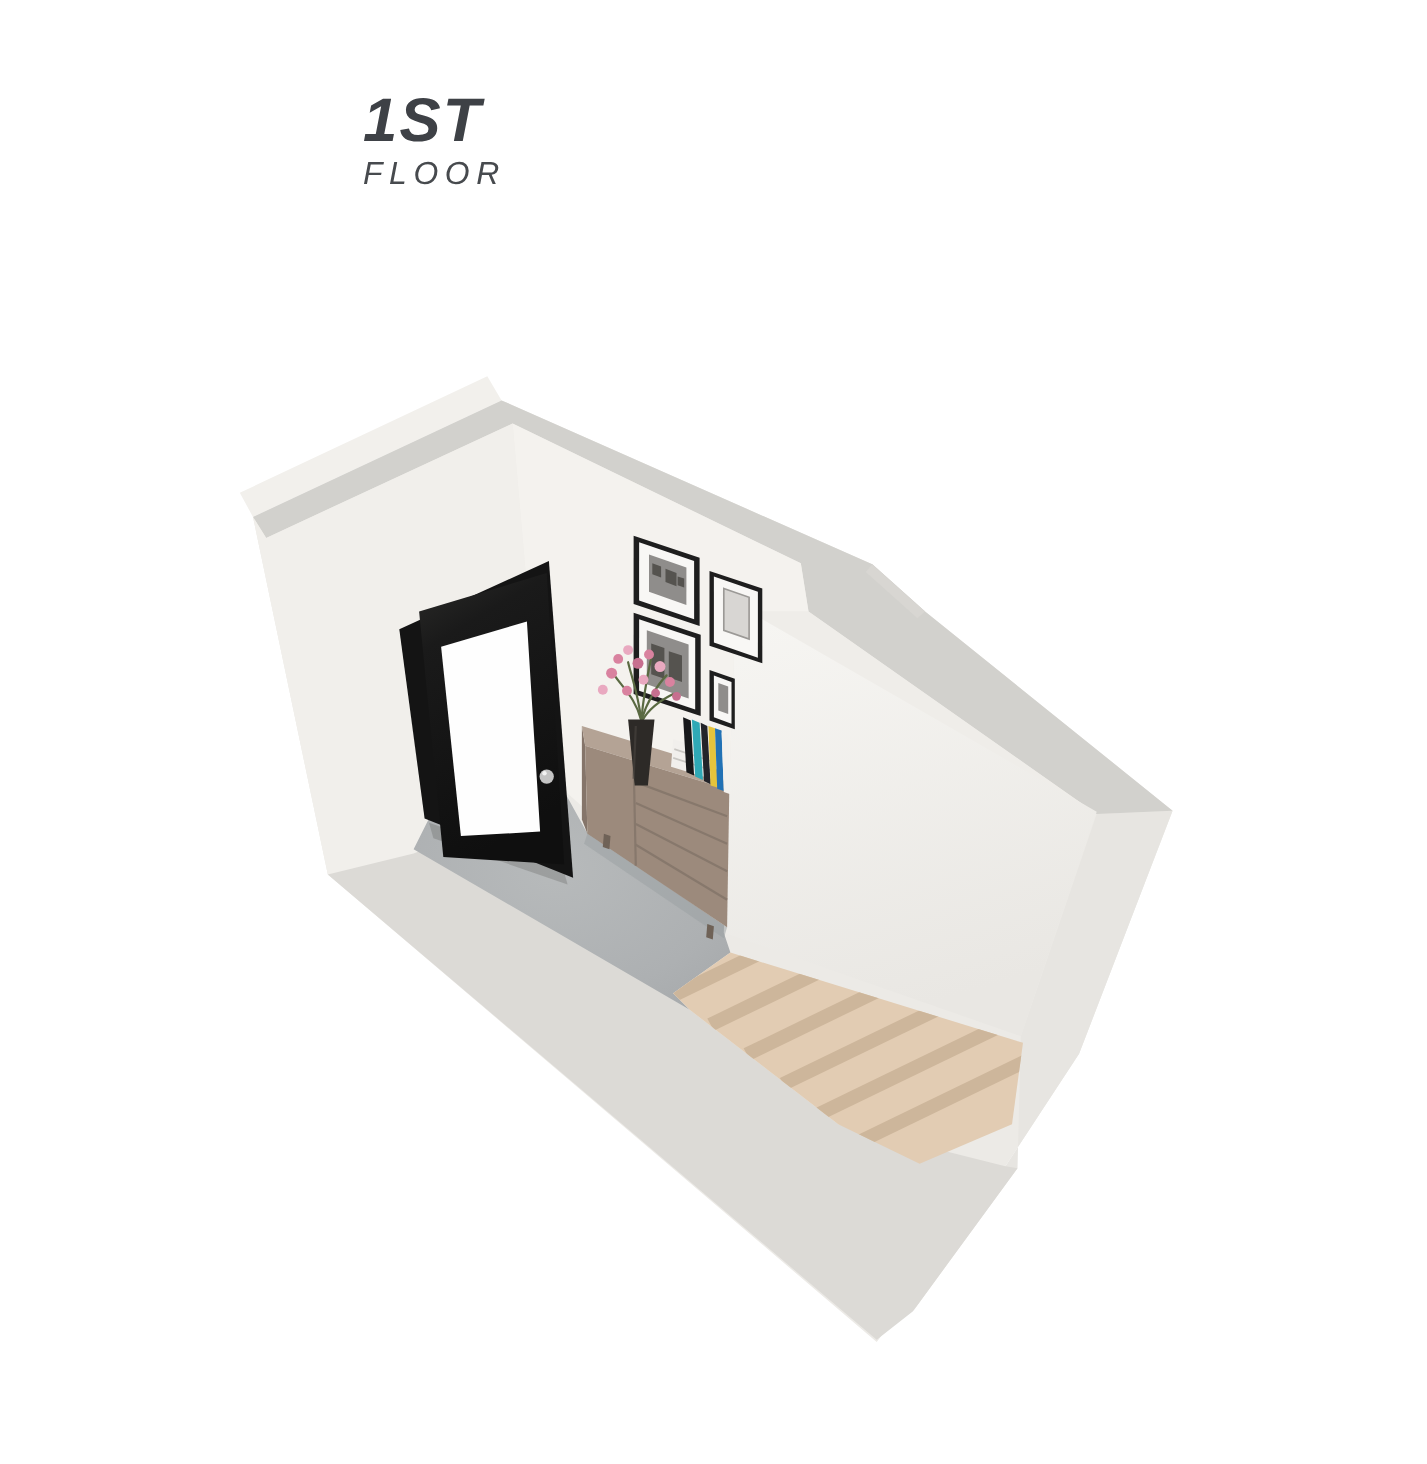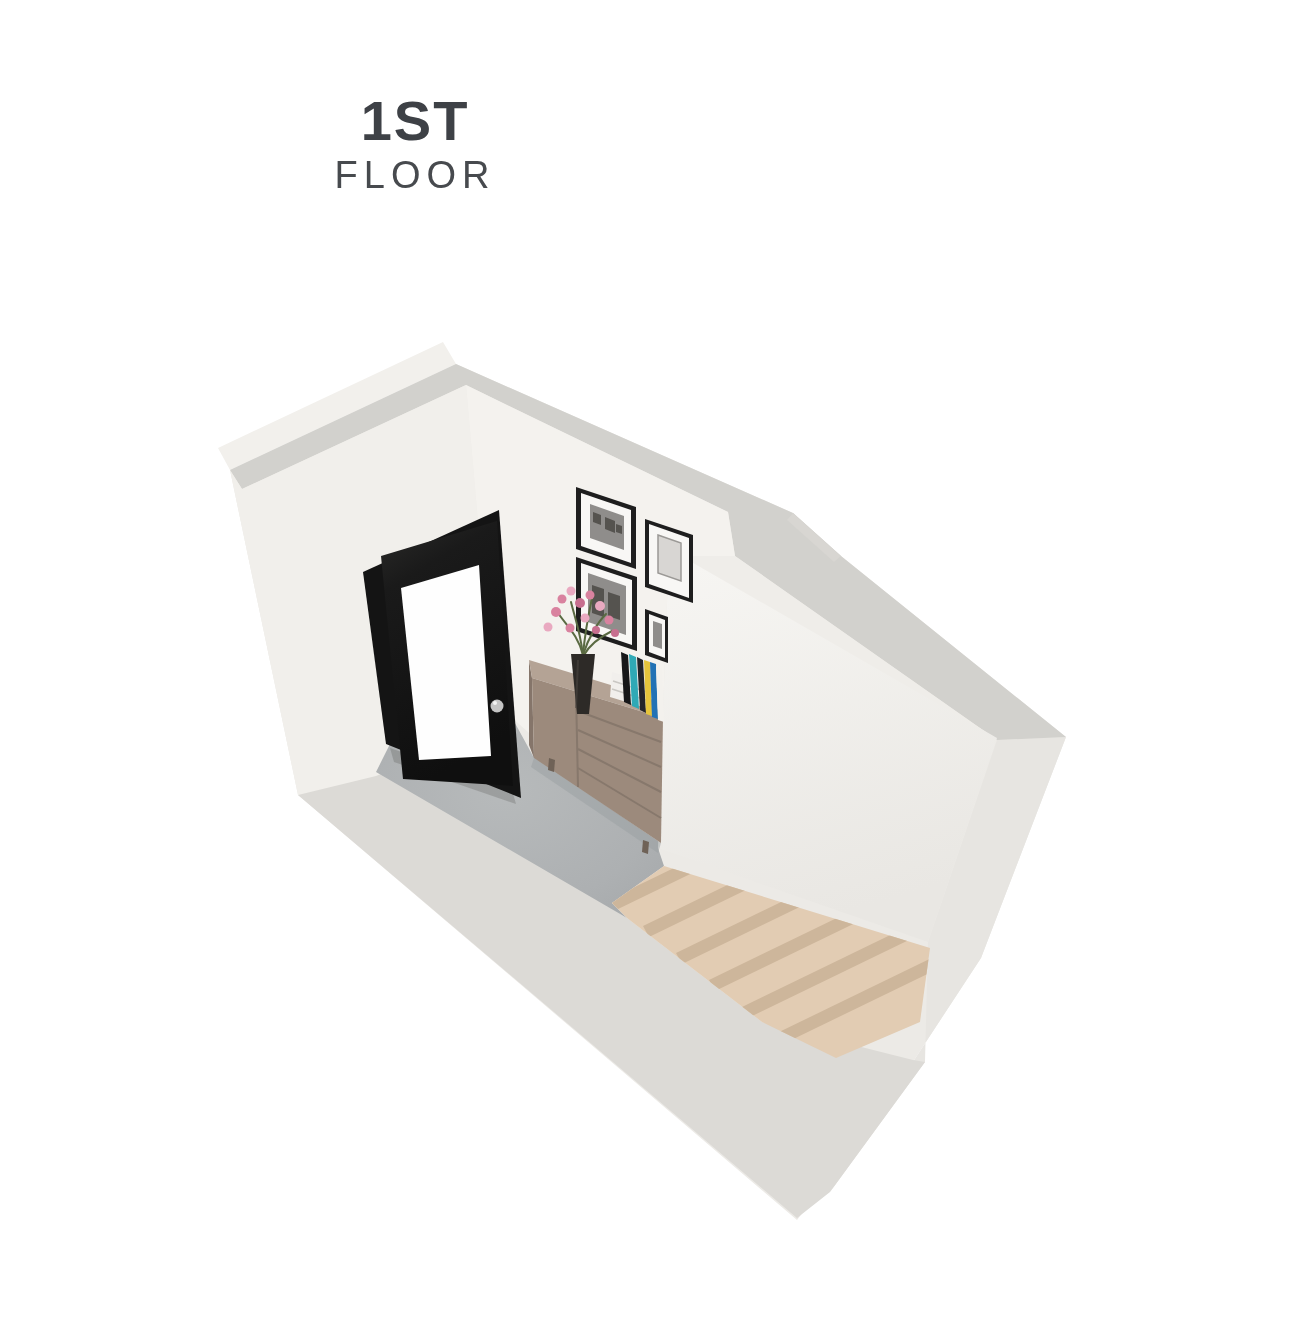--- a/index.html
+++ b/index.html
@@ -2,29 +2,29 @@
 <html style="--title-primary: #3E4146; --title-secondary: #474A4E; --wall-top: #D2D1CD; --wall-face-light: #F2F0EC; --wall-face-base: #ECEAE6; --wall-face-shaded: #E7E5E1; --wall-bottom-band: #DCDAD6; --interior-wall: #F4F2EE; --middle-wall-top: #F7F6F3; --middle-wall-bottom: #E9E7E3; --carpet: #AEB1B3; --stair-tread: #E2CCB3; --stair-riser: #CDB69B; --door-frame: #141414; --door-leaf: #1C1C1C; --door-glass: #FEFEFE; --door-knob: #C4C4C4; --dresser-front: #9C8A7C; --dresser-top: #B4A395; --dresser-side: #85756A; --frame-black: #1E1E1E; --frame-mat: #F8F7F5; --photo-gray: #8F8D8B; --flower-pink: #D9829F; --flower-pink-light: #E9A9C0; --stem-green: #5A6A42; --vase-dark: #2D2A27; --book-teal: #2FA9B6; --book-yellow: #E5C43C; --book-blue: #2272B5; --book-black: #17181A; --book-white: #F3F1ED;"><head>
 <meta charset="utf-8">
 <style>
   html,body{margin:0;padding:0;}
   body{
     width:1297px;height:1331px;position:relative;overflow:hidden;
     background:#ffffff;
     font-family:"Liberation Sans", sans-serif;
   }
   .floor-title{
-    position:absolute;left:330px;top:92px;width:170px;
-    text-align:center;user-select:none;
+    position:absolute;left:330px;top:80px;width:170px;
+    user-select:none;font-style:italic;
   }
   .floor-title .num{
     display:block;font-size:56px;font-weight:700;letter-spacing:2px;
     color:var(--title-primary,#3e4146);line-height:1.05;
   }
   .floor-title .lbl{
-    display:block;font-size:38px;font-weight:300;letter-spacing:6px;
+    display:block;font-size:29px;font-weight:300;letter-spacing:6px;
     color:var(--title-secondary,#474a4e);line-height:1.1;margin-top:4px;
   }
   svg{position:absolute;left:0;top:0;}
   .sil{fill:var(--wall-face-base,#eceae6);}
   .stubface{fill:var(--wall-face-light,#f2f0ec);}
   .band{fill:var(--wall-top,#d2d1cd);}
   .jog{fill:#d8d6d2;}
   .rinner{fill:var(--wall-face-shaded,#e7e5e1);}
   .bband{fill:var(--wall-bottom-band,#dcdad6);}
   .sliver{fill:#efede9;}

